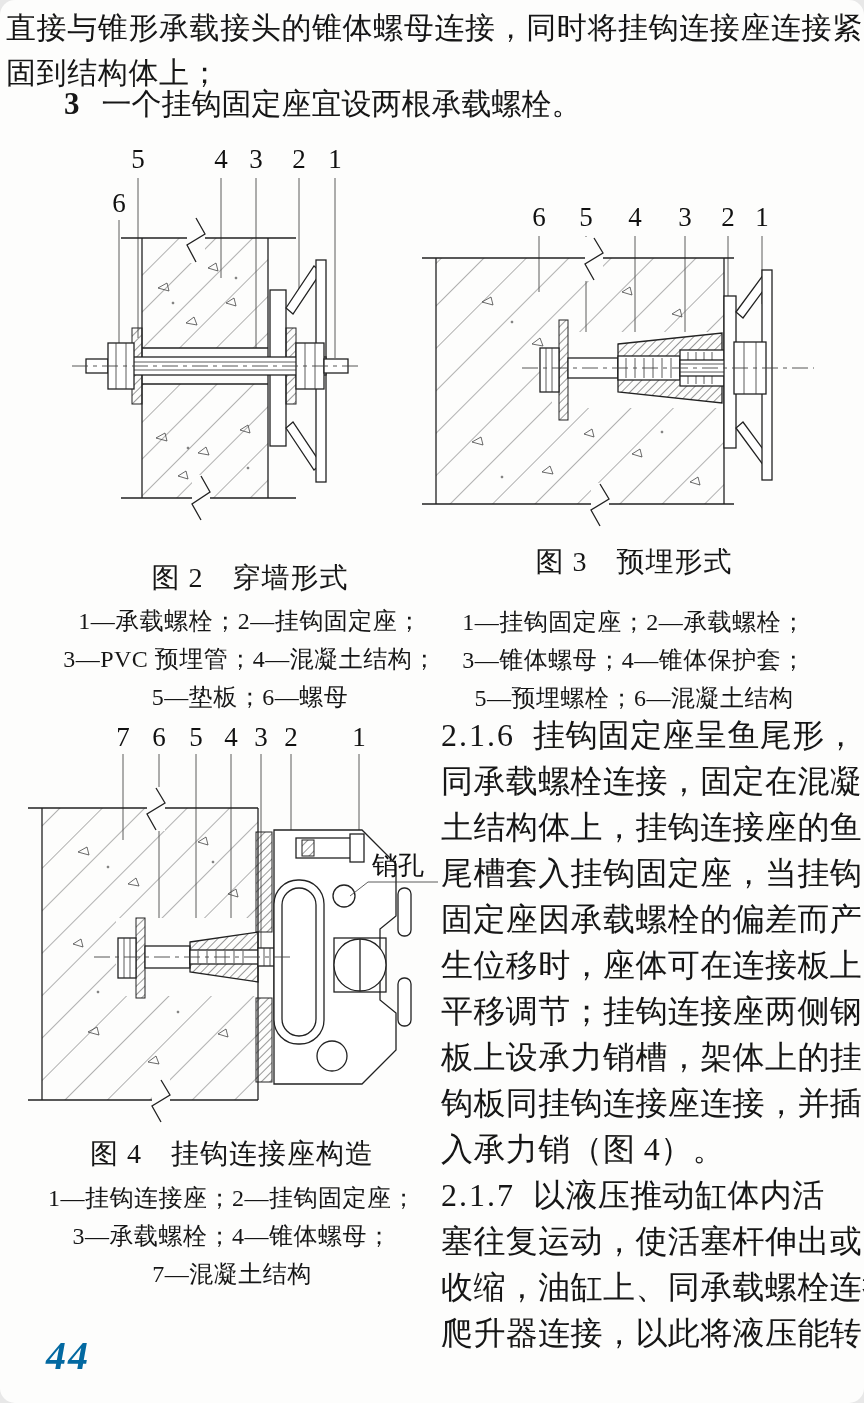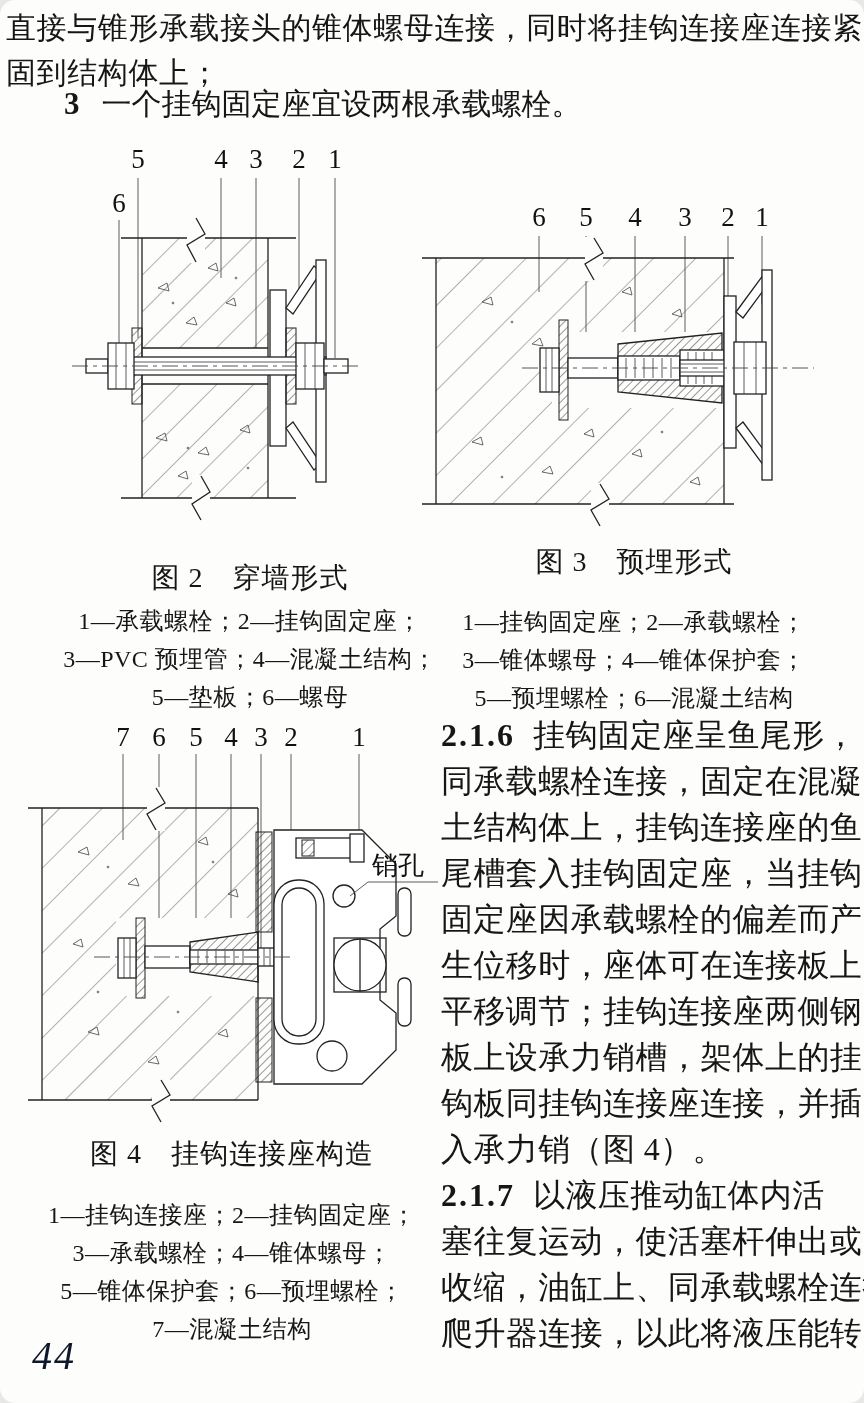--- a/index.html
+++ b/index.html
@@ -11,23 +11,23 @@
   }
   .abs{position:absolute;}
   .introline{left:6px; width:856px; font-size:30px; letter-spacing:0.6px; white-space:nowrap;}
   .item3{left:64px; top:84px; font-size:30px; white-space:nowrap;}
   .item3 .num{font-weight:bold; font-size:31px; margin-right:22px;}
   .caption{text-align:center;}
   .caption .ftitle{font-size:28px; line-height:36px; letter-spacing:1px;}
   .caption .fleg{font-size:24px; line-height:38px; letter-spacing:0.5px; white-space:nowrap;}
   .bodycol{left:441px; top:712px; width:423px;}
   .bodyline{height:46px; line-height:46px; font-size:32px; letter-spacing:0.4px; white-space:nowrap;}
-  .secnum{font-weight:bold;text-align:right;}
+  .secnum{font-weight:normal;text-align:right;}
   .secnum:not(:empty){margin-right:18px; letter-spacing:2px;}
-  .pagenum{left:32px; top:1332px; font-size:40px; font-style:italic; color:#0f172a; letter-spacing:2px;}
+  .pagenum{left:46px; top:1332px; font-size:40px; font-style:italic; color:#0369a1; letter-spacing:2px;font-weight:bold;}
   
   svg{overflow:visible;}
   .ln{stroke:#222;stroke-width:1.3;fill:none;}
   .lw{stroke:#222;stroke-width:1.3;fill:#fff;}
   .thin{stroke:#333;stroke-width:0.8;fill:none;}
   .cl{stroke:#444;stroke-width:0.9;fill:none;stroke-dasharray:16 5 4 5;}
   .agg{stroke:#444;stroke-width:0.8;fill:none;}
   .numtx{font-family:"Liberation Serif","DejaVu Serif",serif;font-size:27px;fill:#111;text-anchor:middle;}
   .cjktx{font-family:"Liberation Serif","DejaVu Serif",serif;font-size:26px;fill:#111;}
 </style>
@@ -292,24 +292,23 @@
       <text class="numtx" x="168" y="34">5</text>
       <text class="numtx" x="203" y="34">4</text>
       <text class="numtx" x="233" y="34">3</text>
       <text class="numtx" x="263" y="34">2</text>
       <text class="numtx" x="331" y="34">1</text>
     </g>
   </svg>
 
   <div class="abs caption" style="left:22px; top:1136px; width:420px">
     <div class="ftitle">图 4　挂钩连接座构造</div>
-    <div style="margin-top:24px">
+    <div style="margin-top:7px">
       <div class="fleg">1—挂钩连接座；2—挂钩固定座；</div>
       <div class="fleg">3—承载螺栓；4—锥体螺母；</div>
-      <div class="fleg">5—锥体保护套；6—预埋螺栓；</div>
       <div class="fleg">7—混凝土结构</div>
     </div>
   </div>
 
   <div class="abs bodycol">
     <div class="bodyline"><span class="secnum">2.1.6</span><span>挂钩固定座呈鱼尾形，</span></div>
     <div class="bodyline"><span class="secnum"></span><span>同承载螺栓连接，固定在混凝</span></div>
     <div class="bodyline"><span class="secnum"></span><span>土结构体上，挂钩连接座的鱼</span></div>
     <div class="bodyline"><span class="secnum"></span><span>尾槽套入挂钩固定座，当挂钩</span></div>
     <div class="bodyline"><span class="secnum"></span><span>固定座因承载螺栓的偏差而产</span></div>

